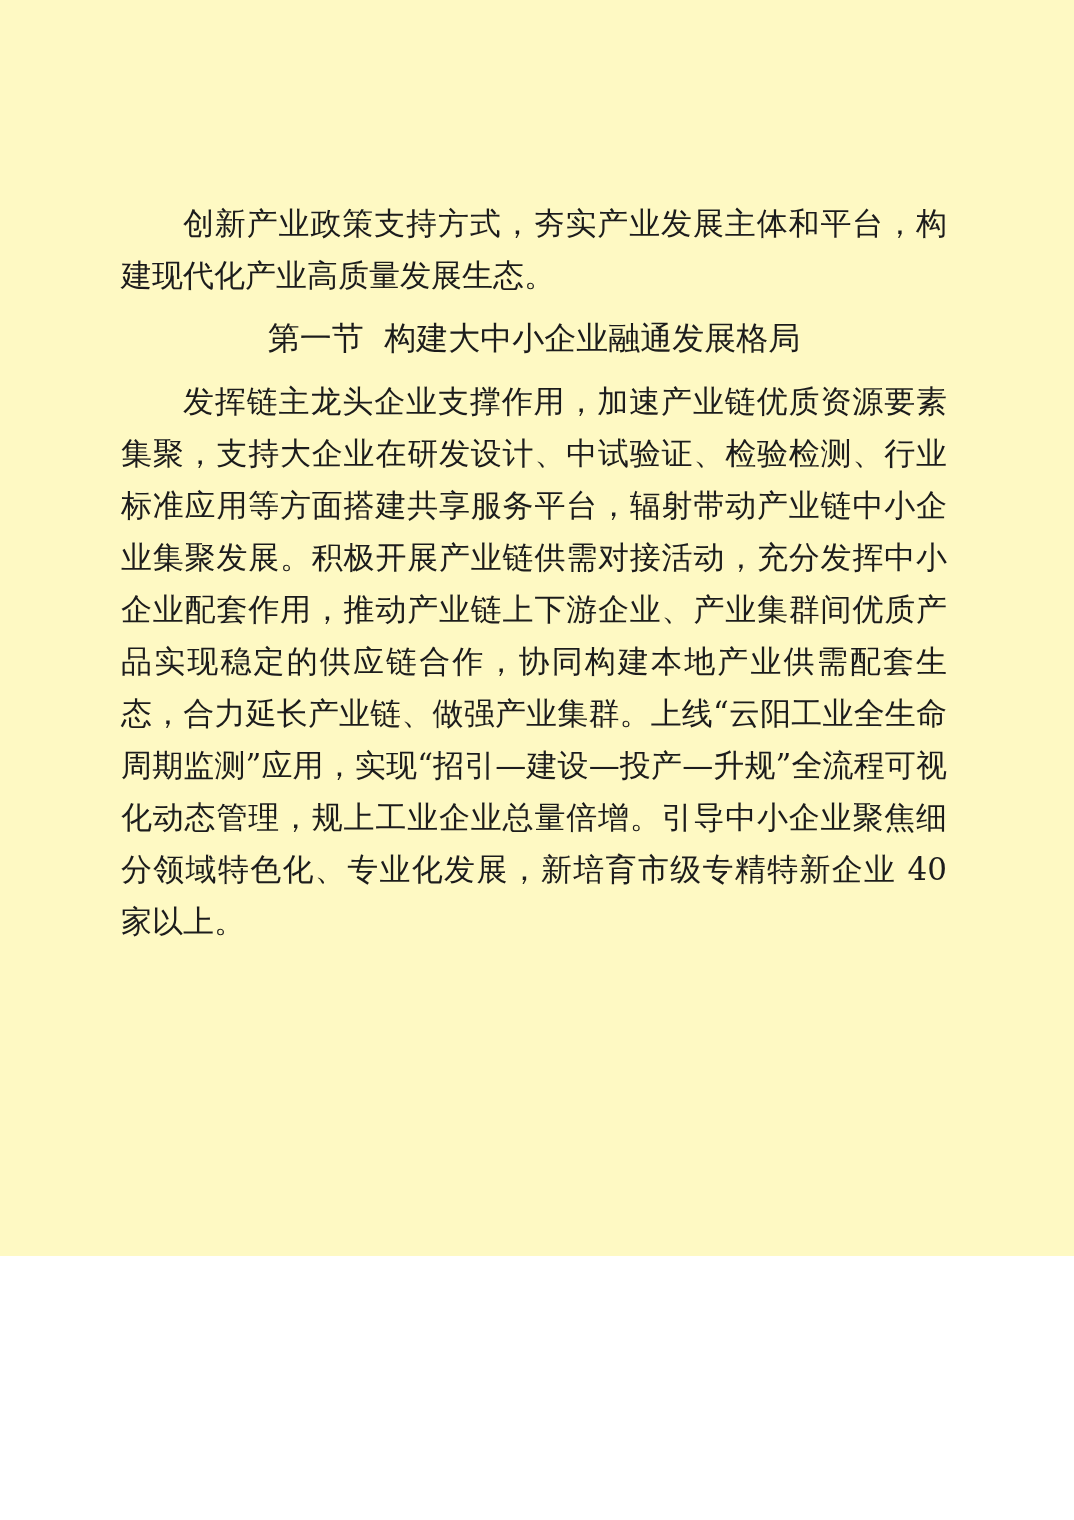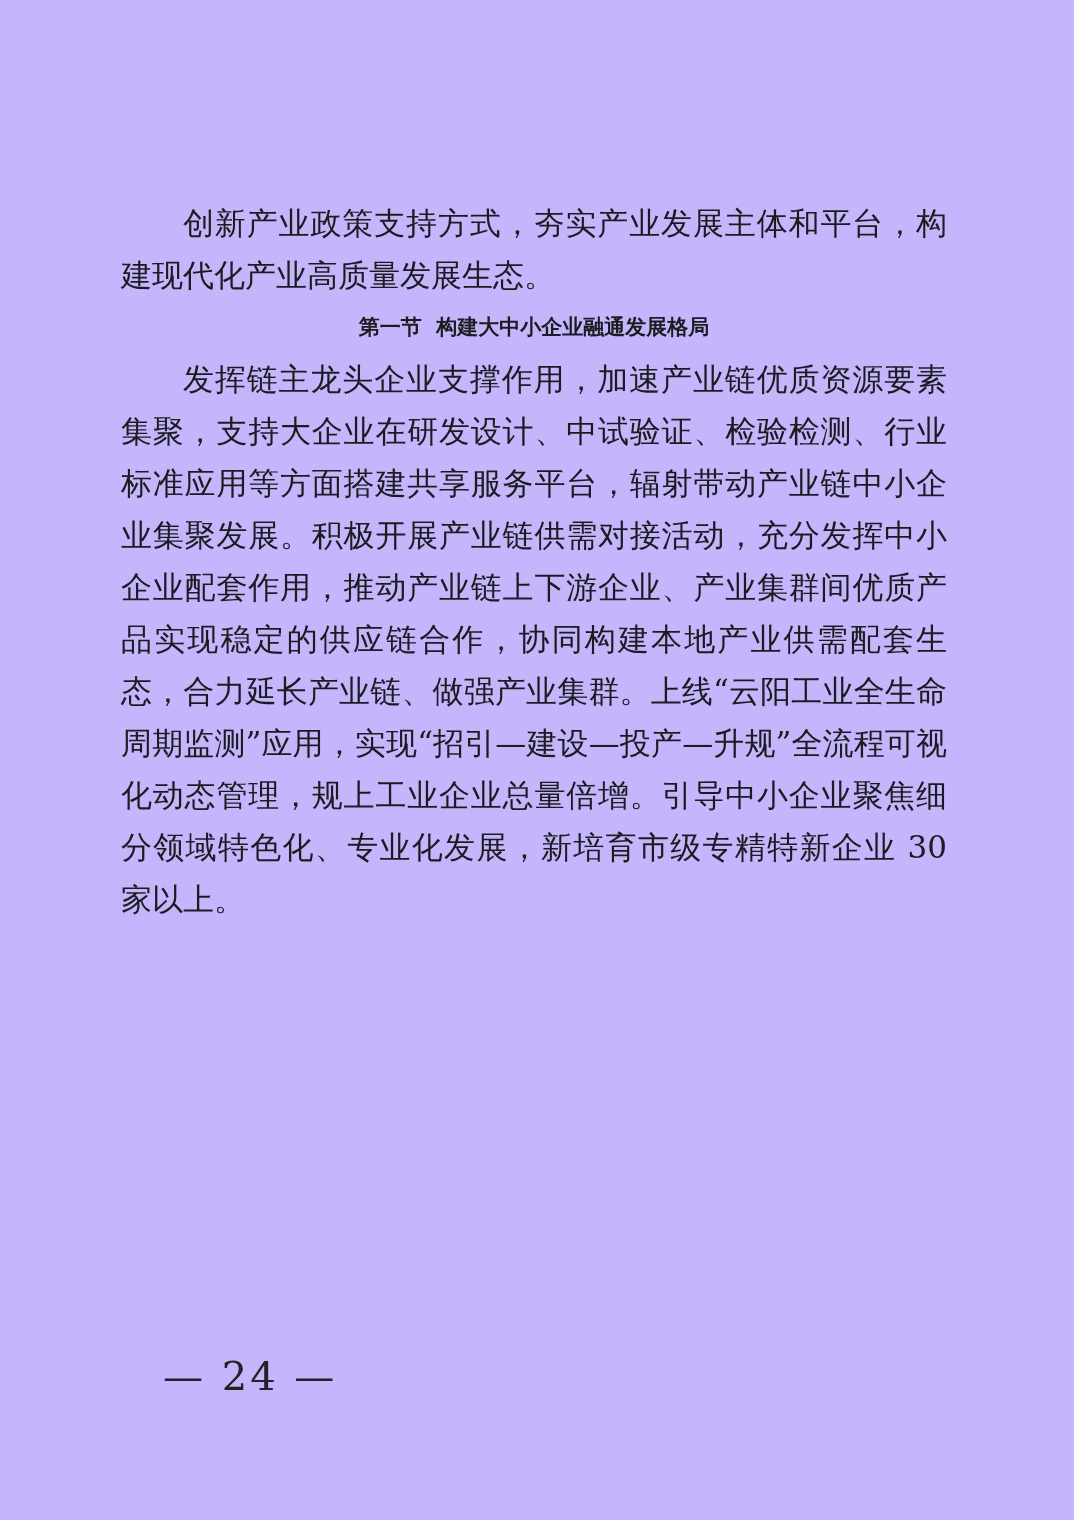--- a/index.html
+++ b/index.html
@@ -3,60 +3,60 @@
 <meta charset="utf-8">
 <style>
   html, body {
     margin: 0;
     padding: 0;
     background: #ffffff;
   }
   .page {
     position: relative;
     width: 1074px;
-    height: 1520px;
-    background: #c4b5fd;
+    height: 1256px;
+    background: #fef9c3;
     overflow: hidden;
     font-family: "DejaVu Serif", "Liberation Serif", serif;
     color: #1c1c1c;
   }
   .content {
     position: absolute;
     left: 121px;
     top: 197px;
     width: 826px;
     font-size: 31px;
     line-height: 52px;
     text-align: justify;
   }
   .para {
     margin: 0;
     text-indent: 2em;
   }
   .heading {
-    margin: 0;
-    font-weight: bold;
+    margin: 11px;
+    font-weight: normal;
     text-align: center;
     text-indent: 0;
-    font-size: 21px;
+    font-size: 32px;
     line-height: 52px;
     white-space: pre-wrap;
   }
   .page-number {
     position: absolute;
     left: 163px;
     top: 1353px;
     font-size: 40px;
     letter-spacing: 3px;
     color: #222222;
   }
 </style>
 </head>
 <body>
 
 <div class="page">
   <div class="content">
     <p class="para">创新产业政策支持方式，夯实产业发展主体和平台，构建现代化产业高质量发展生态。</p>
     <h2 class="heading">第一节  构建大中小企业融通发展格局</h2>
-    <p class="para">发挥链主龙头企业支撑作用，加速产业链优质资源要素集聚，支持大企业在研发设计、中试验证、检验检测、行业标准应用等方面搭建共享服务平台，辐射带动产业链中小企业集聚发展。积极开展产业链供需对接活动，充分发挥中小企业配套作用，推动产业链上下游企业、产业集群间优质产品实现稳定的供应链合作，协同构建本地产业供需配套生态，合力延长产业链、做强产业集群。上线“云阳工业全生命周期监测”应用，实现“招引—建设—投产—升规”全流程可视化动态管理，规上工业企业总量倍增。引导中小企业聚焦细分领域特色化、专业化发展，新培育市级专精特新企业 30 家以上。</p>
+    <p class="para">发挥链主龙头企业支撑作用，加速产业链优质资源要素集聚，支持大企业在研发设计、中试验证、检验检测、行业标准应用等方面搭建共享服务平台，辐射带动产业链中小企业集聚发展。积极开展产业链供需对接活动，充分发挥中小企业配套作用，推动产业链上下游企业、产业集群间优质产品实现稳定的供应链合作，协同构建本地产业供需配套生态，合力延长产业链、做强产业集群。上线“云阳工业全生命周期监测”应用，实现“招引—建设—投产—升规”全流程可视化动态管理，规上工业企业总量倍增。引导中小企业聚焦细分领域特色化、专业化发展，新培育市级专精特新企业 40 家以上。</p>
   </div>
   <div class="page-number">— 24 —</div>
 </div>
 
 </body></html>

